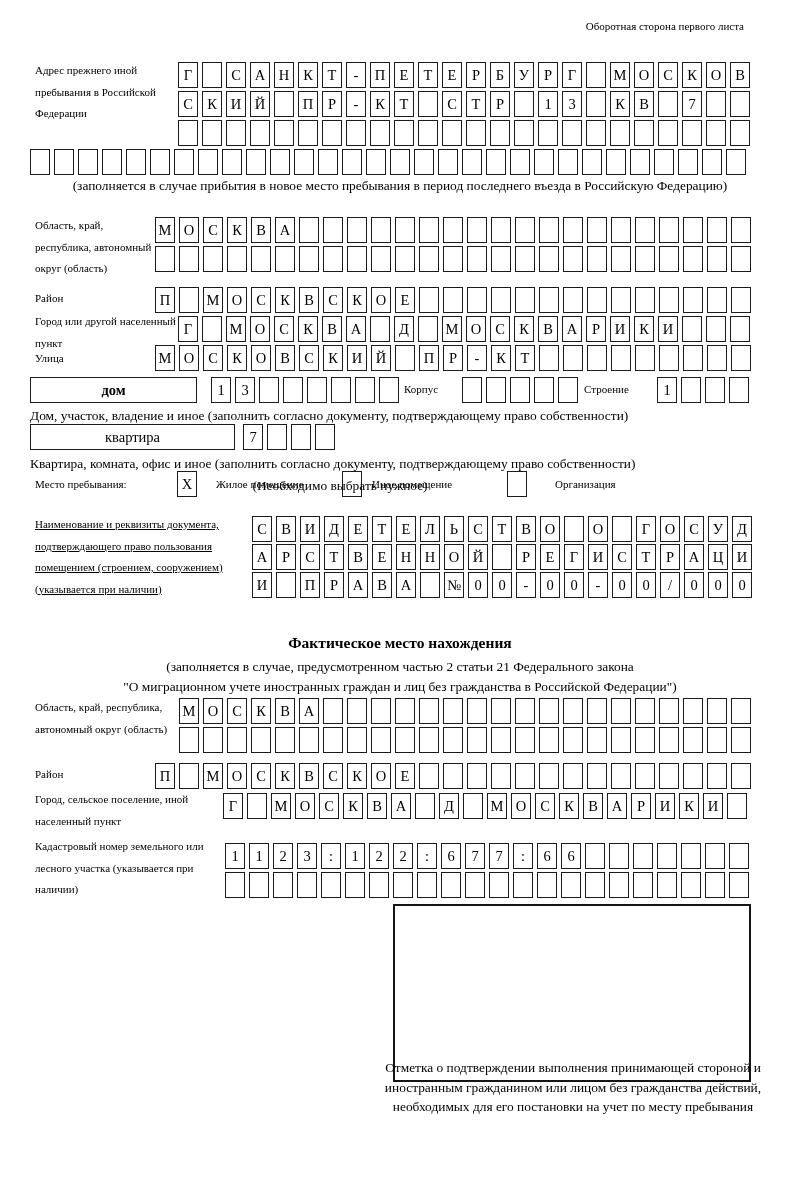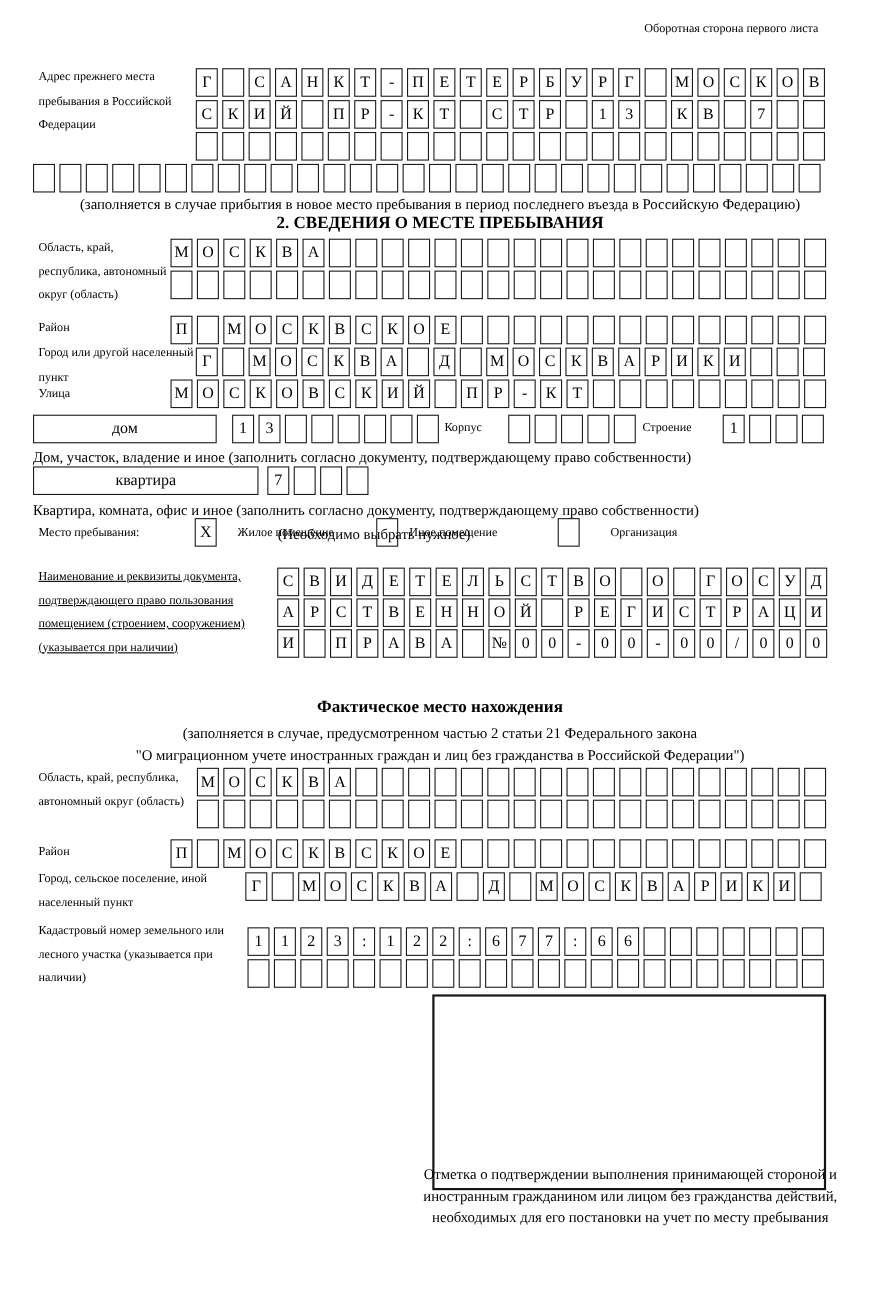--- a/index.html
+++ b/index.html
@@ -20,21 +20,21 @@
       display:flex;align-items:center;justify-content:center;font-size:14.5px;background:#fff;}
   .stamp{position:absolute;box-sizing:border-box;border:2px solid #151515;background:#fff;}
 </style>
 </head>
 <body>
 
 <div class="page">
 
   <div class="lbl" style="left:400px;top:16px;width:344px;text-align:right;">Оборотная сторона первого листа</div>
 
-  <div class="lbl" style="left:35px;top:60px;width:150px;">Адрес прежнего места пребывания в Российской Федерации</div>
+  <div class="lbl" style="left:35px;top:60px;width:150px;">Адрес прежнего иной пребывания в Российской Федерации</div>
   <div class="cellcol" style="left:178px;top:62px;">
     <div class="cellrow">
         <span class="cb">Г</span>
         <span class="cb"></span>
         <span class="cb">С</span>
         <span class="cb">А</span>
         <span class="cb">Н</span>
         <span class="cb">К</span>
         <span class="cb">Т</span>
         <span class="cb">-</span>
@@ -135,21 +135,20 @@
       <span class="cb"></span>
       <span class="cb"></span>
       <span class="cb"></span>
       <span class="cb"></span>
       <span class="cb"></span>
       <span class="cb"></span>
       <span class="cb"></span>
     </div>
   <div class="note" style="left:0;top:176px;width:800px;text-align:center;">(заполняется в случае прибытия в новое место пребывания в период последнего въезда в Российскую Федерацию)</div>
 
-  <div class="hdr" style="top:194px;">2. СВЕДЕНИЯ О МЕСТЕ ПРЕБЫВАНИЯ</div>
 
   <div class="lbl" style="left:35px;top:215px;width:125px;">Область, край, республика, автономный округ (область)</div>
   <div class="cellcol" style="left:155px;top:217px;">
     <div class="cellrow">
         <span class="cb">М</span>
         <span class="cb">О</span>
         <span class="cb">С</span>
         <span class="cb">К</span>
         <span class="cb">В</span>
         <span class="cb">А</span>
@@ -281,21 +280,21 @@
       <span class="cb"></span>
       <span class="cb"></span>
       <span class="cb"></span>
       <span class="cb"></span>
       <span class="cb"></span>
       <span class="cb"></span>
       <span class="cb"></span>
       <span class="cb"></span>
     </div>
 
-  <div class="widebox" style="left:30px;top:377px;width:167px;">дом</div>
+  <div class="widebox" style="left:30px;top:377px;width:167px;font-weight:bold;">дом</div>
   <div class="cellrow" style="left:211px;top:377px;">
       <span class="cb">1</span>
       <span class="cb">3</span>
       <span class="cb"></span>
       <span class="cb"></span>
       <span class="cb"></span>
       <span class="cb"></span>
       <span class="cb"></span>
       <span class="cb"></span>
     </div>

